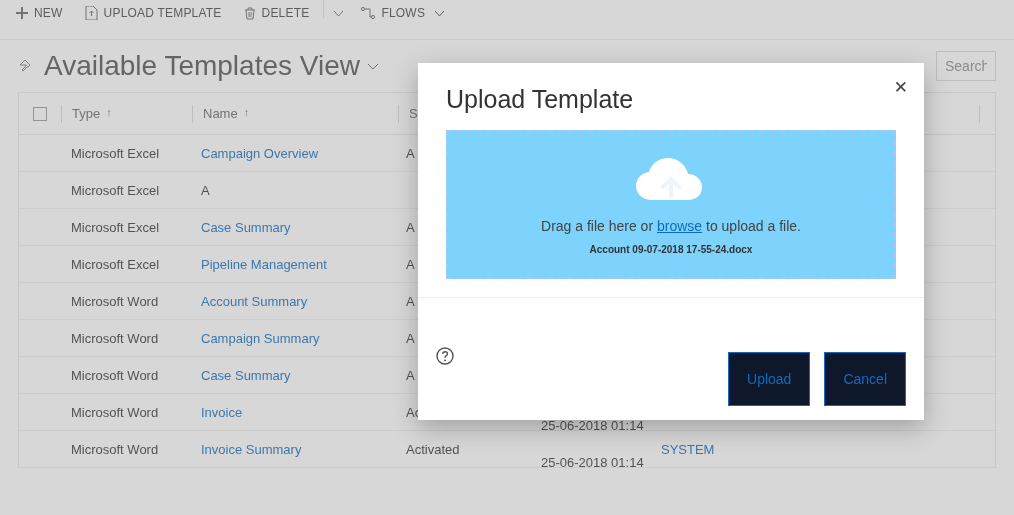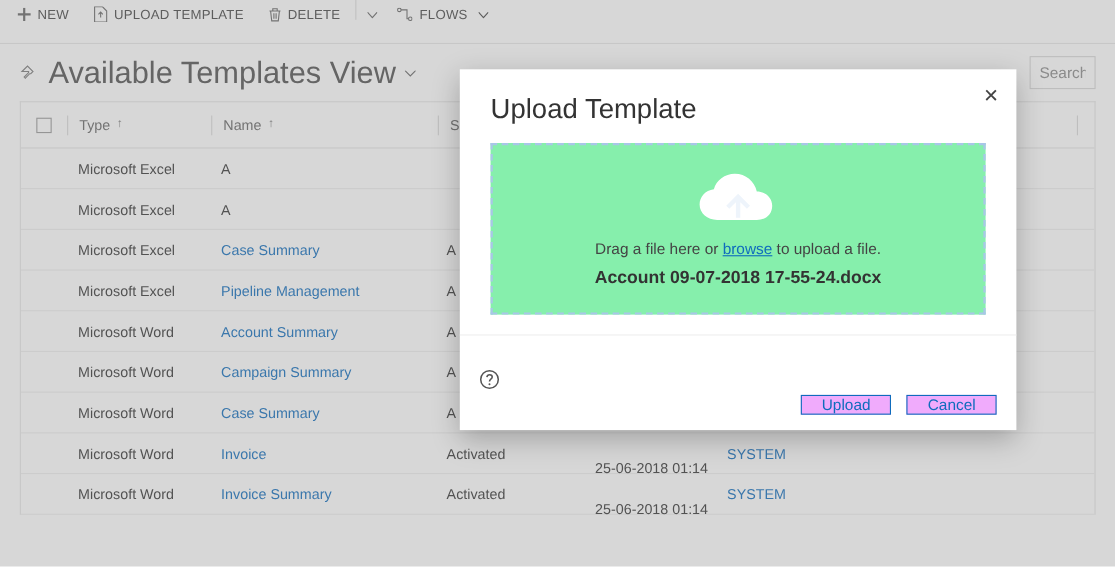--- a/index.html
+++ b/index.html
@@ -42,29 +42,29 @@
   .chk { width: 14px; height: 14px; border: 1px solid #9a9a9a; background: #fff; }
 
   
   .scrim { position: absolute; inset: 0; background: rgba(140,140,140,0.35); }
 
   
   .modal { position: absolute; left: 418px; top: 63px; width: 506px; background: #fff; box-shadow: 0 8px 24px rgba(0,0,0,.25); }
   .modal-body { padding: 22px 28px 18px 28px; }
   .modal-title { font-size: 25px; font-weight: 300; color: #333; margin-bottom: 16px; }
   .modal-close { position: absolute; top: 14px; right: 16px; font-size: 17px; color: #444; cursor: pointer; }
-  .dropzone { border: 2px dashed #a9c6e8; background: #86efac; padding: 24px 16px 22px 16px; text-align: center; color: #444; }
+  .dropzone { border: 2px dashed #a9c6e8; background: #7dd3fc; padding: 24px 16px 22px 16px; text-align: center; color: #444; }
   .cloud { margin: 0 auto 10px auto; color: #fff; display: block; }
   .dz-line { font-size: 14px; color: #444; margin-bottom: 10px; }
   .dz-line .browse { color: #0f6cbd; text-decoration: underline; cursor: pointer; }
-  .dz-file { font-size: 16px; font-weight: 700; color: #333; }
+  .dz-file { font-size: 10px; font-weight: 700; color: #333; }
   .modal-footer { display: flex; align-items: center; gap: 10px; padding: 10px 18px 14px 18px; border-top: 1px solid #eee; }
   .help-ico { color: #555; cursor: pointer; }
   .footer-spacer { flex: 1; }
-  .btn { border: 1px solid #0f6cbd; background: #f0abfc; color: #0f6cbd; padding: 0 18px; font-size: 14px; cursor: pointer; margin-top: 44px; }
+  .btn { border: 1px solid #0f6cbd; background: #0f172a; color: #0f6cbd; padding: 18px 18px; font-size: 14px; cursor: pointer; margin-top: 44px; }
   .btn + .btn { margin-left: 4px; }
 </style>
 </head>
 <body>
 <div class="app">
 
   <div class="toolbar">
     <div class="tbtn">
       <span class="ico">
         <svg width="12" height="12" viewBox="0 0 12 12">
@@ -154,20 +154,23 @@
           <span>S</span>
         </div>
         <div class="hcell col-mod"></div>
         <div class="hcell col-modby"></div>
         <span class="col-sep"></span>
       </div>
       <div id="grid-body">
           <div class="grid-row">
             <div class="cell col-check"></div>
             <div class="cell col-type">Microsoft Excel</div>
+            <div class="cell col-name">
+              <span class="link">Campaign Overview</span>
+            </div>
             <div class="cell col-status">A</div>
             <div class="cell col-mod"></div>
             <div class="cell col-modby">
               <span class="link"></span>
             </div>
           </div>
           <div class="grid-row">
             <div class="cell col-check"></div>
             <div class="cell col-type">Microsoft Excel</div>
             <div class="cell col-status">A</div>

